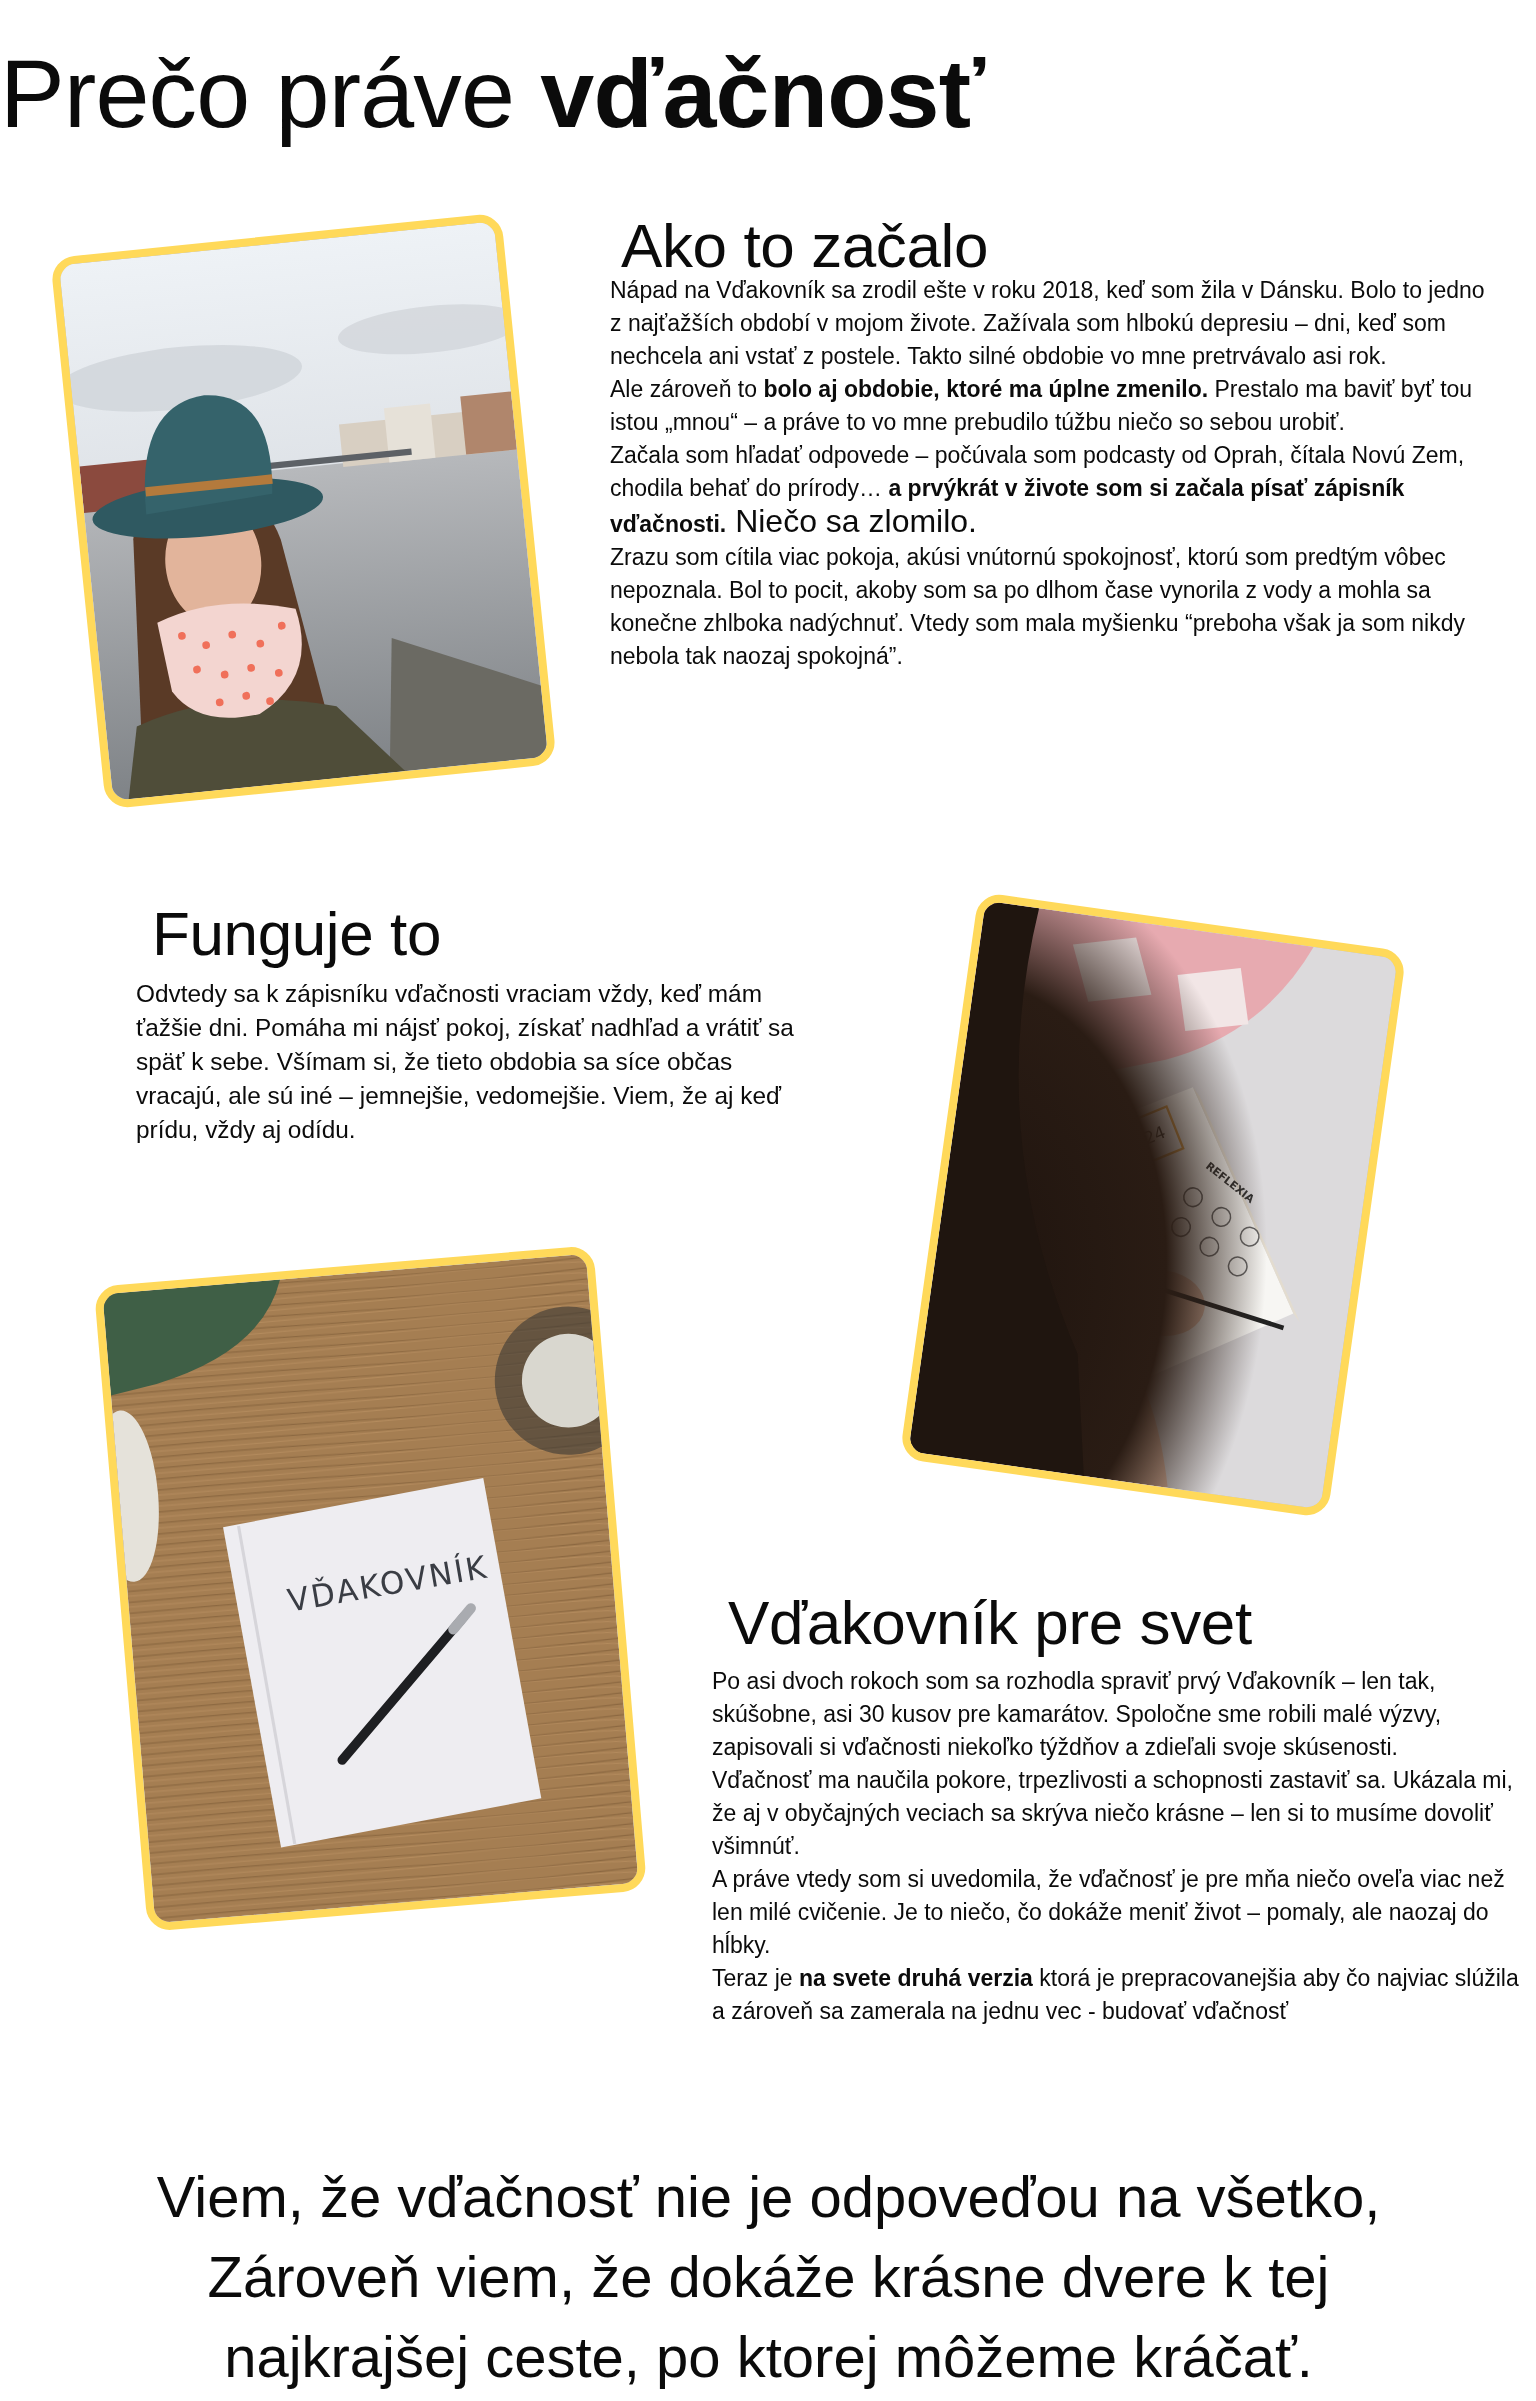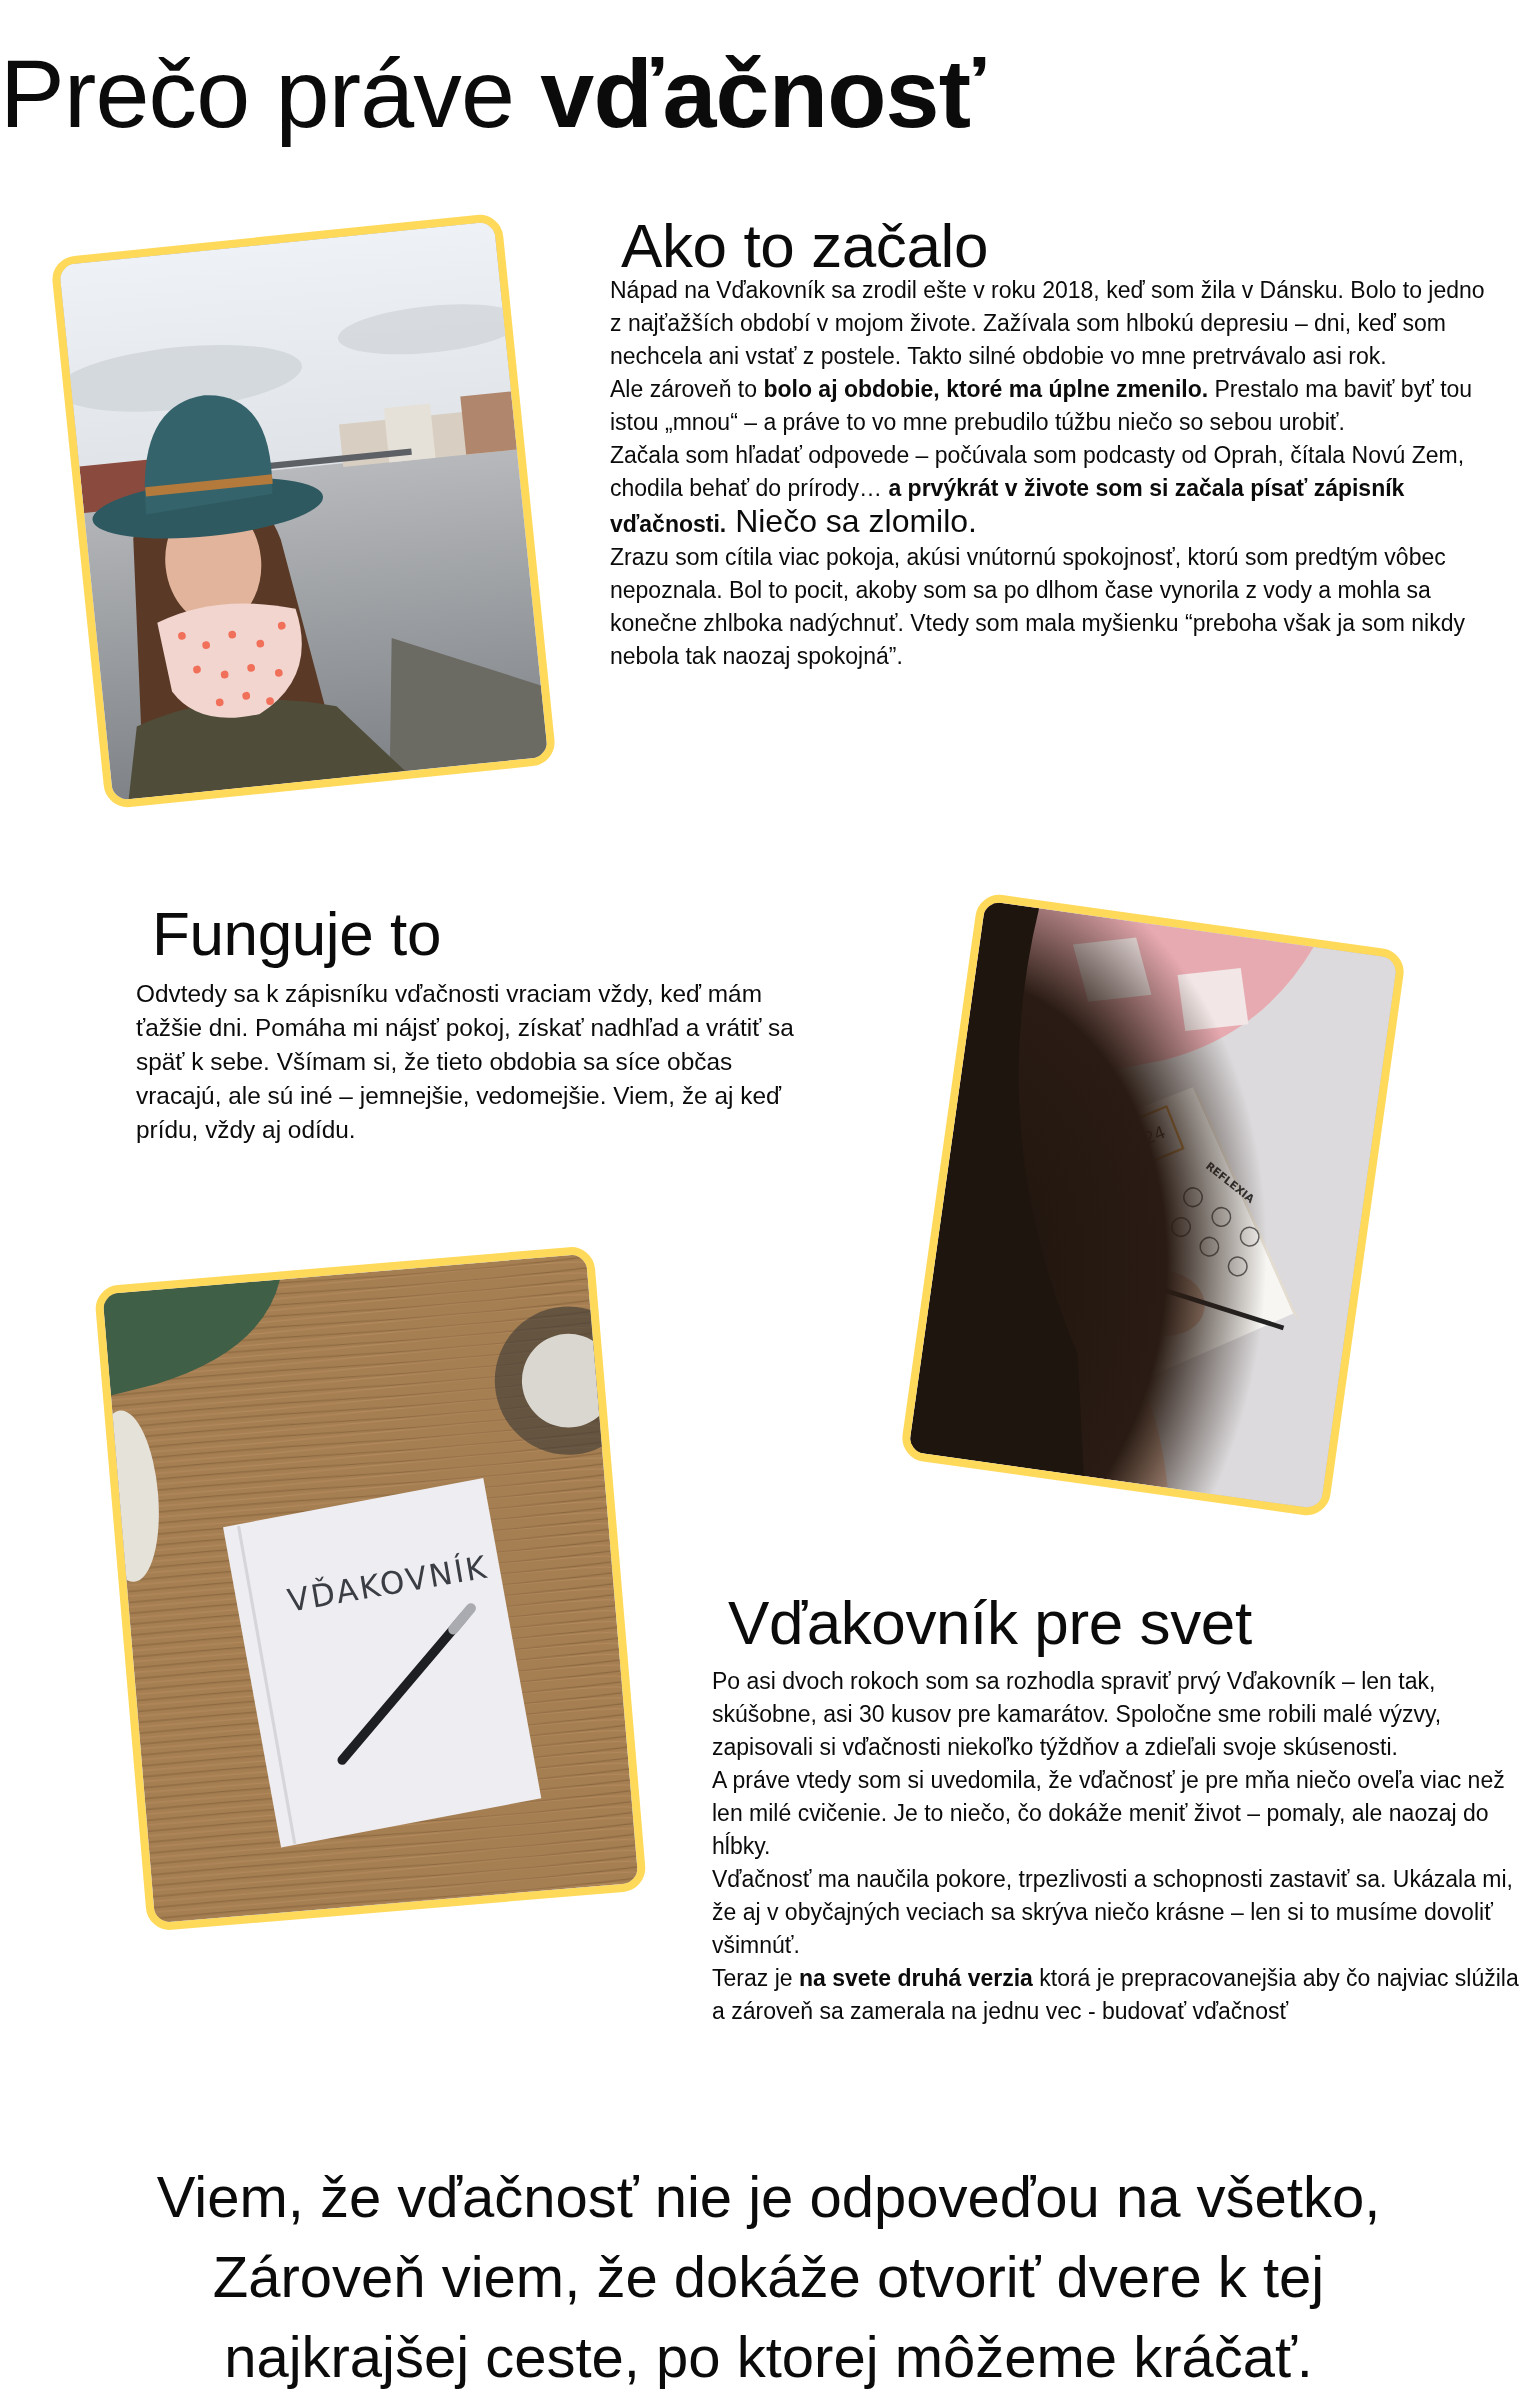--- a/index.html
+++ b/index.html
@@ -153,23 +153,23 @@
       <text x="205" y="415" font-size="40" letter-spacing="3" fill="#3a3d44" transform="rotate(-5 320 400)" font-family="DejaVu Sans, sans-serif">VĎAKOVNÍK</text>
       <line x1="258" y1="620" x2="430" y2="450" stroke="#1e1f22" stroke-width="12" stroke-linecap="round"></line>
       <line x1="415" y1="465" x2="440" y2="440" stroke="#a9abb0" stroke-width="13" stroke-linecap="round"></line>
     </g>
   </svg>
 </div>
 
 <h2 class="abs h2" style="left:712px; top:1571px;">Vďakovník pre svet</h2>
 <div class="abs body" style="left:712px; top:1665px; width:808px;">
   <p>Po asi dvoch rokoch som sa rozhodla spraviť prvý Vďakovník – len tak, skúšobne, asi 30 kusov pre kamarátov. Spoločne sme robili malé výzvy, zapisovali si vďačnosti niekoľko týždňov a zdieľali svoje skúsenosti.</p>
+  <p>Vďačnosť ma naučila pokore, trpezlivosti a schopnosti zastaviť sa. Ukázala mi, že aj v obyčajných veciach sa skrýva niečo krásne – len si to musíme dovoliť všimnúť.</p>
   <p>A práve vtedy som si uvedomila, že vďačnosť je pre mňa niečo oveľa viac než len milé cvičenie. Je to niečo, čo dokáže meniť život – pomaly, ale naozaj do hĺbky.</p>
-  <p>Vďačnosť ma naučila pokore, trpezlivosti a schopnosti zastaviť sa. Ukázala mi, že aj v obyčajných veciach sa skrýva niečo krásne – len si to musíme dovoliť všimnúť.</p>
   <p style=""><span>Teraz je </span><b>na svete druhá verzia</b><span> ktorá je prepracovanejšia aby čo najviac slúžila a zároveň sa zamerala na jednu vec - budovať vďačnosť</span></p>
 </div>
 
 <div class="abs quote">
   <div>Viem, že vďačnosť nie je odpoveďou na všetko,</div>
-  <div>Zároveň viem, že dokáže otvoriť dvere k tej</div>
+  <div>Zároveň viem, že dokáže krásne dvere k tej</div>
   <div>najkrajšej ceste, po ktorej môžeme kráčať.</div>
 </div>
 
 
 </body></html>

